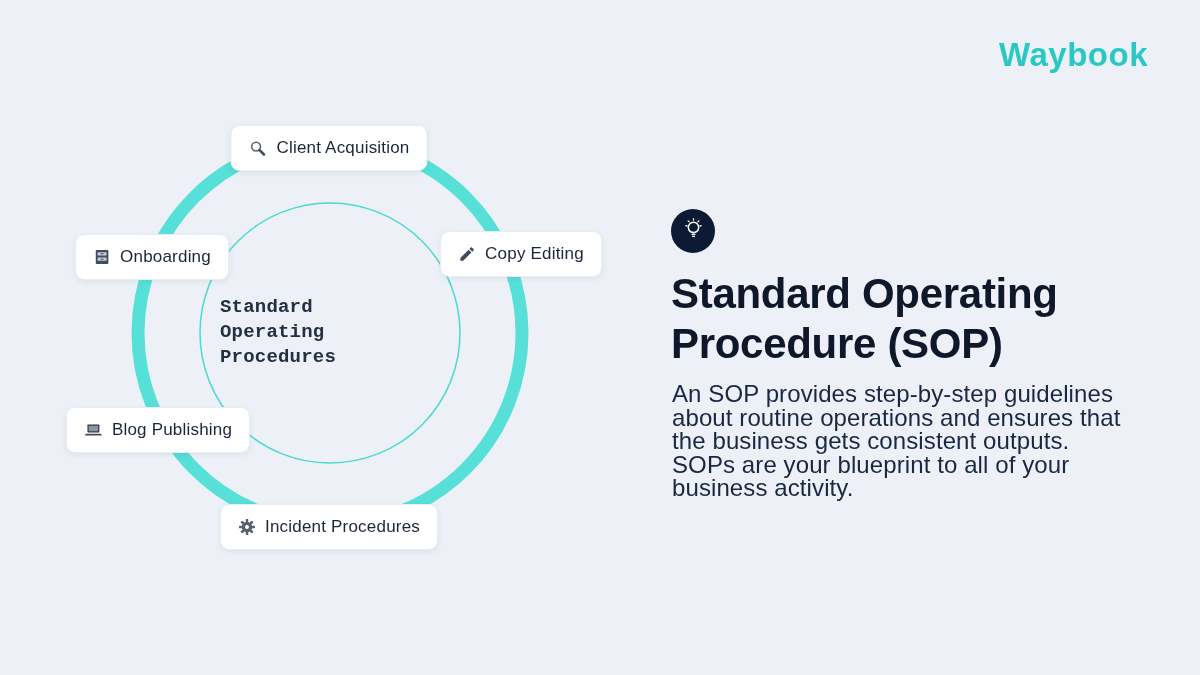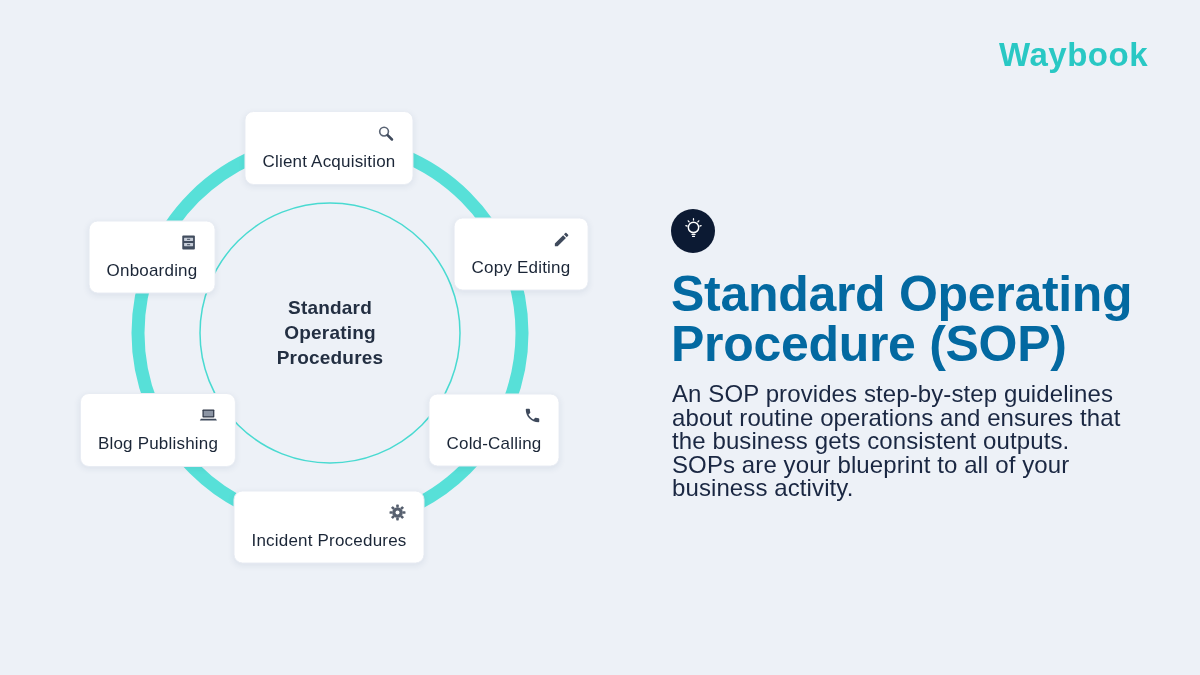--- a/index.html
+++ b/index.html
@@ -18,52 +18,52 @@
     font-size:33px;font-weight:700;color:#29C8C4;
     letter-spacing:.5px;
   }
 
   
   .diagram{position:absolute;left:0;top:0;width:660px;height:675px;}
   .rings{position:absolute;left:0;top:0;}
   .center-label{
     position:absolute;left:330px;top:332px;
     transform:translate(-50%,-50%);
-    width:220px;text-align:center;
+    width:220px;
     font-size:19px;font-weight:700;line-height:25px;
-    color:#232F42;white-space:pre-line;letter-spacing:.2px;
+    color:#232F42;white-space:pre-line;letter-spacing:.2px;font-family:Liberation Mono, monospace;
   }
   .node{
     position:absolute;transform:translate(-50%,-50%);
-    display:inline-flex;align-items:flex-end;gap:9px;
+    display:inline-flex;align-items:center;gap:9px;
     background:#ffffff;
     border:1px solid #E8ECF3;border-radius:9px;
     box-shadow:0 2px 6px rgba(40,60,100,.08);
     padding:12px 17px;white-space:nowrap;
-    font-size:17px;font-weight:500;color:#1B2637;letter-spacing:.2px;flex-direction:column;
+    font-size:17px;font-weight:500;color:#1B2637;letter-spacing:.2px;
   }
   .node svg{display:block;flex:0 0 auto;}
   .n-client{left:329px;top:148px;}
   .n-copy{left:521px;top:254px;}
   .n-cold{left:494px;top:430px;}
   .n-incident{left:329px;top:527px;}
   .n-blog{left:158px;top:430px;}
   .n-onboard{left:152px;top:257px;}
 
   
   .bulb-badge{
     position:absolute;left:671px;top:209px;
     width:44px;height:44px;border-radius:50%;
     background:#0C1A33;
     display:flex;align-items:center;justify-content:center;
   }
   .title{
     position:absolute;left:671px;top:269px;
-    font-size:50px;font-weight:700;line-height:50px;
-    color:#0369a1;letter-spacing:-.3px;white-space:pre-line;
+    font-size:42px;font-weight:700;line-height:50px;
+    color:#0f172a;letter-spacing:-.3px;white-space:pre-line;
   }
   .body-text{
     position:absolute;left:672px;top:382px;width:452px;
     font-size:24px;line-height:23.6px;color:#1A2742;
     letter-spacing:.1px;
   }
 </style>
 </head>
 <body>
 
@@ -93,28 +93,20 @@
 
     <div class="node n-copy">
       <span>
         <svg width="18" height="18" viewBox="0 0 24 24">
           <path fill="#3F4A5C" d="M3 17.25V21h3.75L17.81 9.94l-3.75-3.75L3 17.25zM20.71 7.04c.39-.39.39-1.02 0-1.41l-2.34-2.34c-.39-.39-1.02-.39-1.41 0l-1.83 1.83 3.75 3.75 1.83-1.83z"></path>
         </svg>
       </span>
       <span>Copy Editing</span>
     </div>
 
-    <div class="node n-cold">
-      <span>
-        <svg width="18" height="18" viewBox="0 0 24 24">
-          <path fill="#3F4A5C" d="M6.62 10.79c1.44 2.83 3.76 5.14 6.59 6.59l2.2-2.2c.27-.27.67-.36 1.02-.24 1.12.37 2.33.57 3.57.57.55 0 1 .45 1 1V20c0 .55-.45 1-1 1-9.39 0-17-7.61-17-17 0-.55.45-1 1-1h3.5c.55 0 1 .45 1 1 0 1.25.2 2.45.57 3.57.11.35.03.74-.25 1.02l-2.2 2.2z"></path>
-        </svg>
-      </span>
-      <span>Cold-Calling</span>
-    </div>
 
     <div class="node n-incident">
       <span>
         <svg width="18" height="18" viewBox="0 0 21 21">
           <g fill="#57606F">
             <rect x="9" y="1.2" width="3" height="3.4" rx=".7"></rect>
             <rect x="9" y="1.2" width="3" height="3.4" rx=".7" transform="rotate(45 10.5 10.5)"></rect>
             <rect x="9" y="1.2" width="3" height="3.4" rx=".7" transform="rotate(90 10.5 10.5)"></rect>
             <rect x="9" y="1.2" width="3" height="3.4" rx=".7" transform="rotate(135 10.5 10.5)"></rect>
             <rect x="9" y="1.2" width="3" height="3.4" rx=".7" transform="rotate(180 10.5 10.5)"></rect>

